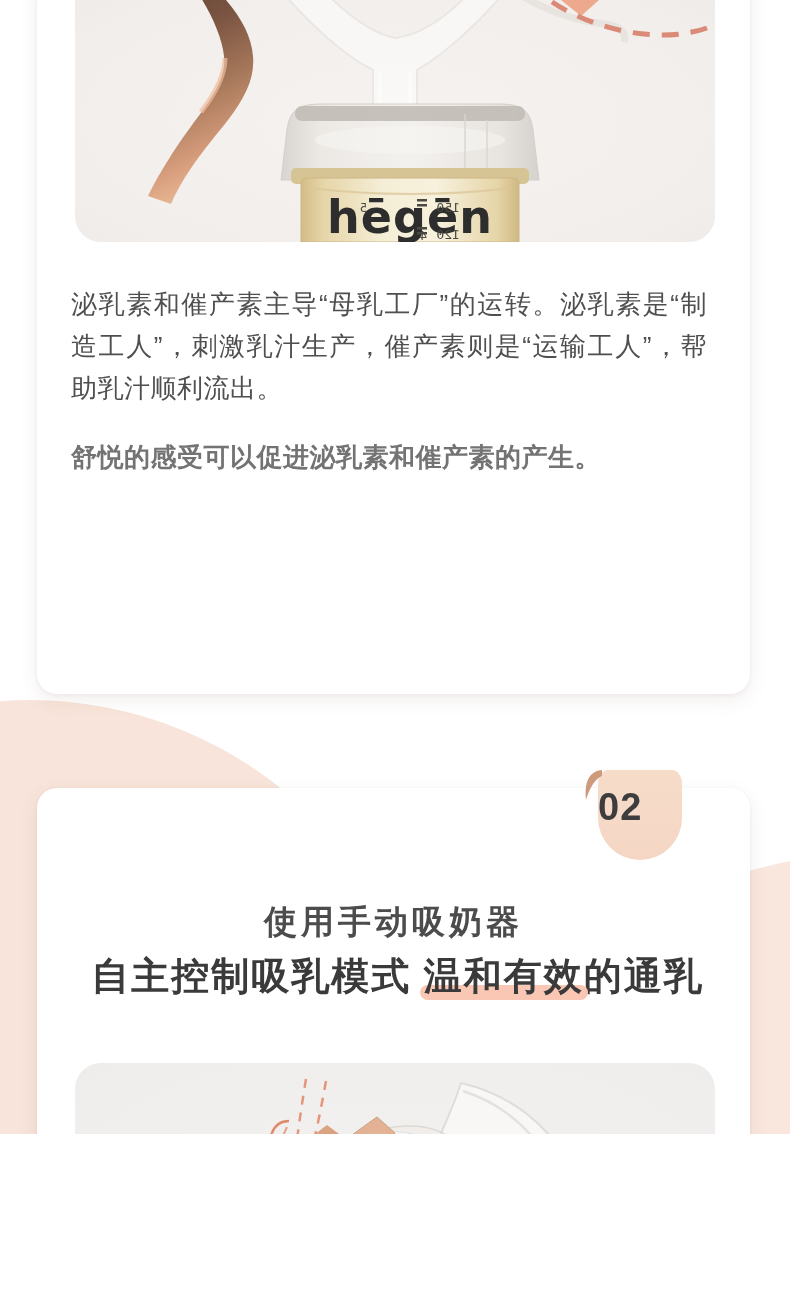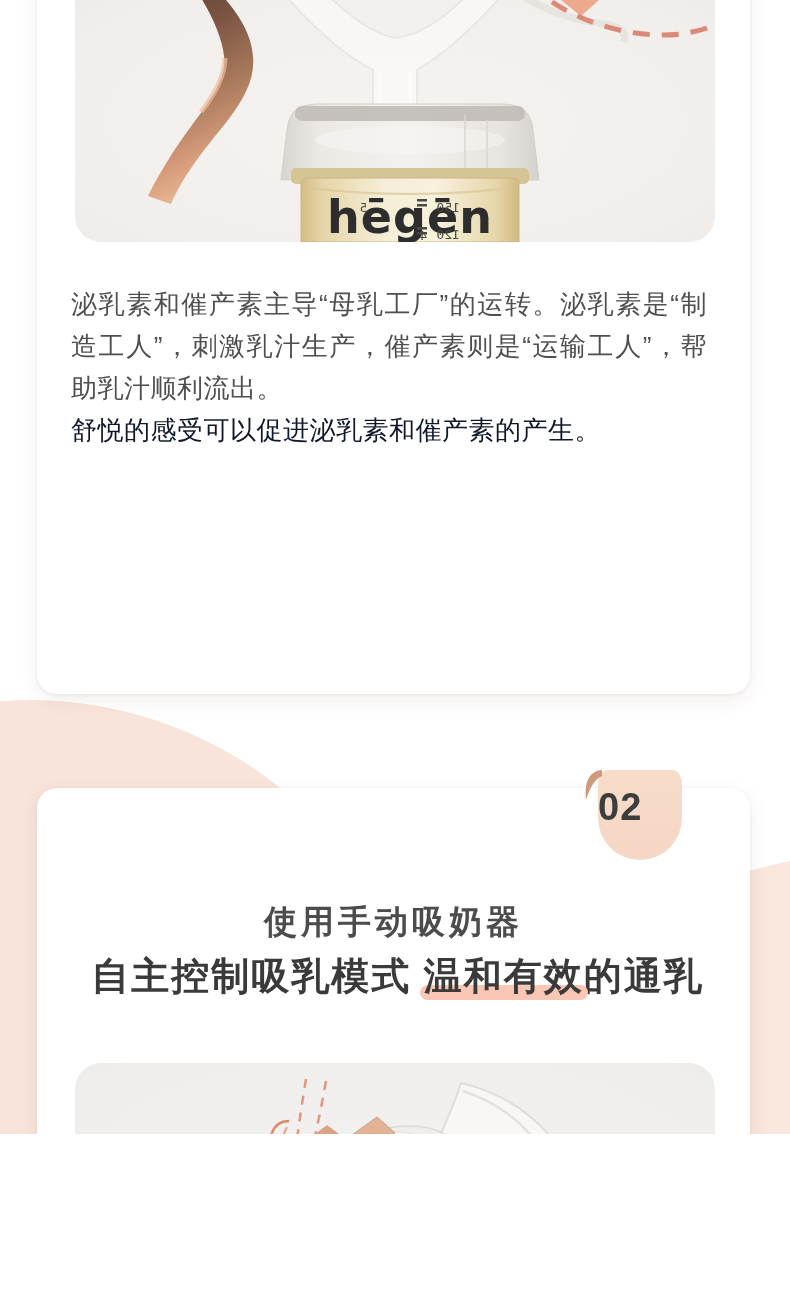--- a/index.html
+++ b/index.html
@@ -21,21 +21,21 @@
   
   .photo{position:absolute;overflow:hidden;}
   .photo svg{display:block;}
   .photo1{left:38px;top:4px;width:640px;height:270px;border-radius:26px;}
   .photo2{left:38px;top:275px;width:640px;height:251px;border-radius:26px 26px 0 0;}
 
   
   .textblock{position:absolute;left:34px;top:315px;width:636px;}
   .para{margin:0;font-size:26px;line-height:42px;color:#4f4f4f;text-align:justify;
         letter-spacing:0.5px;}
-  .para .bold-line{display:block;font-weight:400;color:#0f172a;}
+  .para .bold-line{display:block;font-weight:700;color:#737373;margin-top:27px;}
   .para b{font-weight:700;color:#383838;}
   .para2{margin-top:40px;}
 
   
   .ribbon{position:absolute;left:561px;top:-18px;width:84px;height:90px;z-index:4;
           background:linear-gradient(180deg,#f7dcca,#f5d6c4);
           border-radius:10px 10px 42px 42px / 14px 14px 42px 42px;
           display:flex;justify-content:flex-start;align-items:flex-start;
           padding-top:0;box-sizing:border-box;}
   .ribbon .num{margin-top:16px;font-size:38px;font-weight:700;color:#3d3d3d;letter-spacing:1px;}

